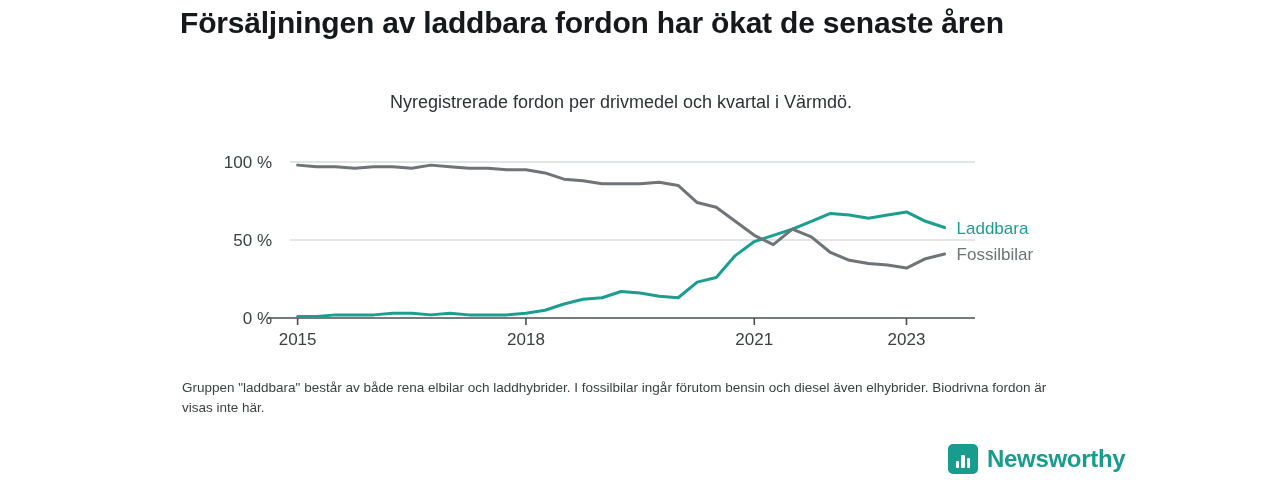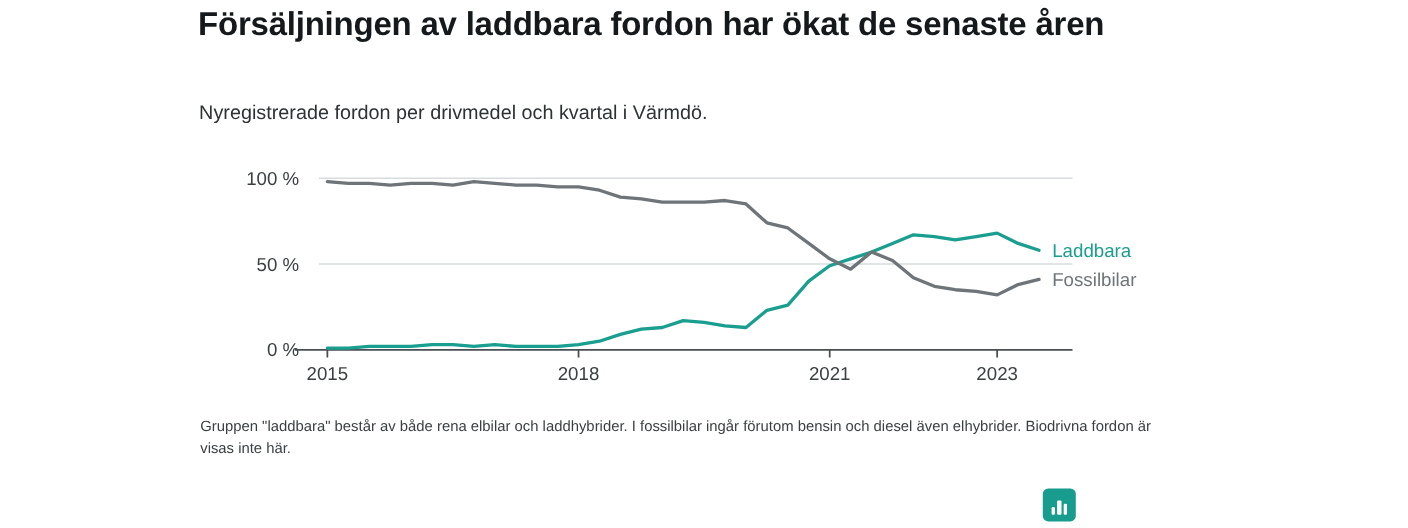--- a/index.html
+++ b/index.html
@@ -32,20 +32,21 @@
     letter-spacing: -0.2px;
   }
   .subtitle {
     position: absolute;
     left: 181px;
     top: 92px;
     width: 880px;
     font-size: 18px;
     font-weight: normal;
     color: #2e3235;
+    text-align: center;
   }
   .chart-area {
     position: absolute;
     left: 180px;
     top: 140px;
     width: 900px;
     height: 215px;
   }
   .chart-svg {
     display: block;
@@ -144,15 +145,16 @@
   <div class="footnote">Gruppen "laddbara" består av både rena elbilar och laddhybrider. I fossilbilar ingår förutom bensin och diesel även elhybrider. Biodrivna fordon är visas inte här.</div>
 
   <div class="source">Källa: SCB</div>
 
   <div class="brand">
     <span class="brand-mark">
         <i></i>
         <i></i>
         <i></i>
       </span>
+    <span class="brand-name">Newsworthy</span>
   </div>
 
 </div>
 
 </body></html>

